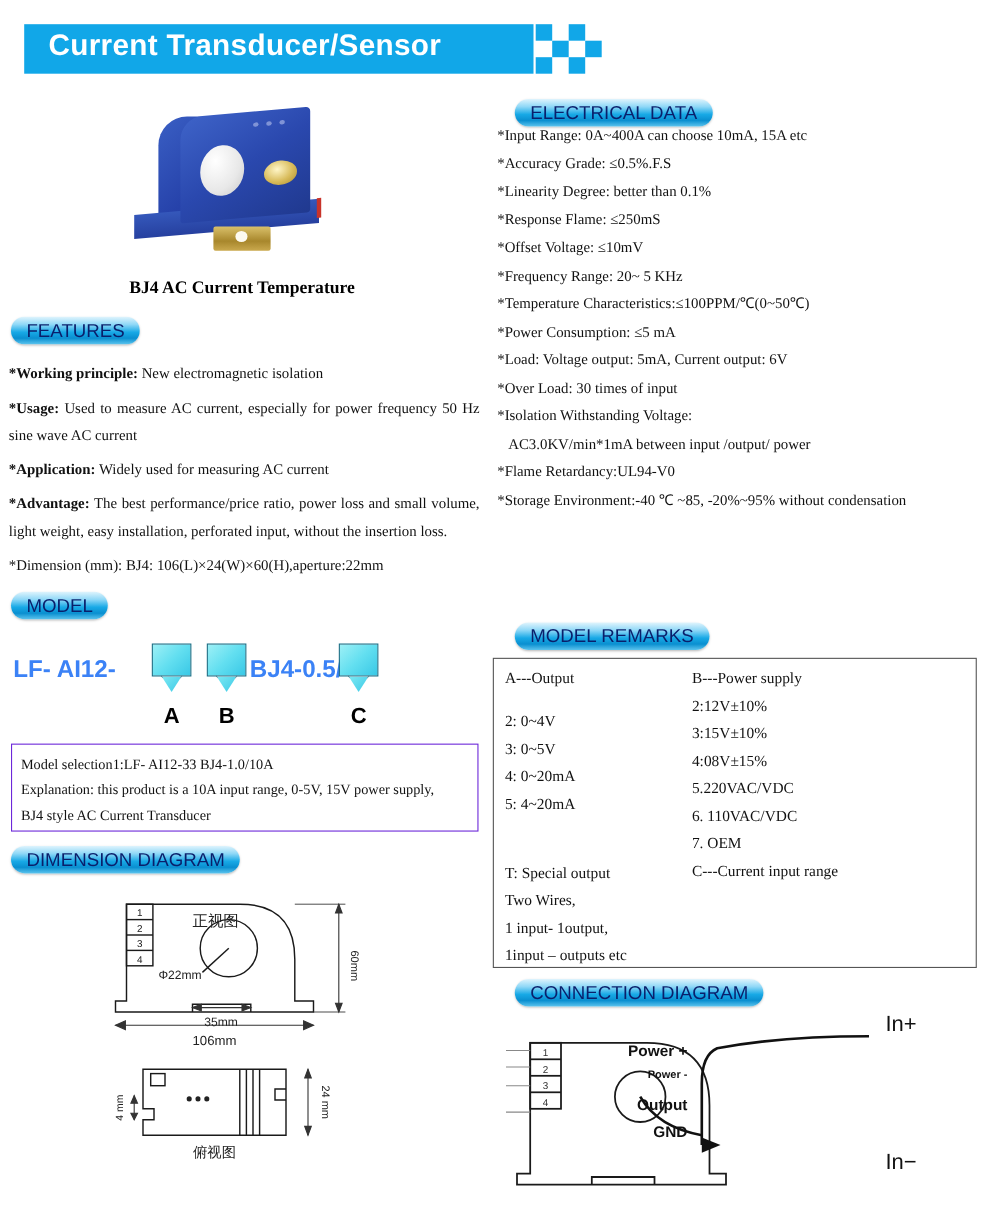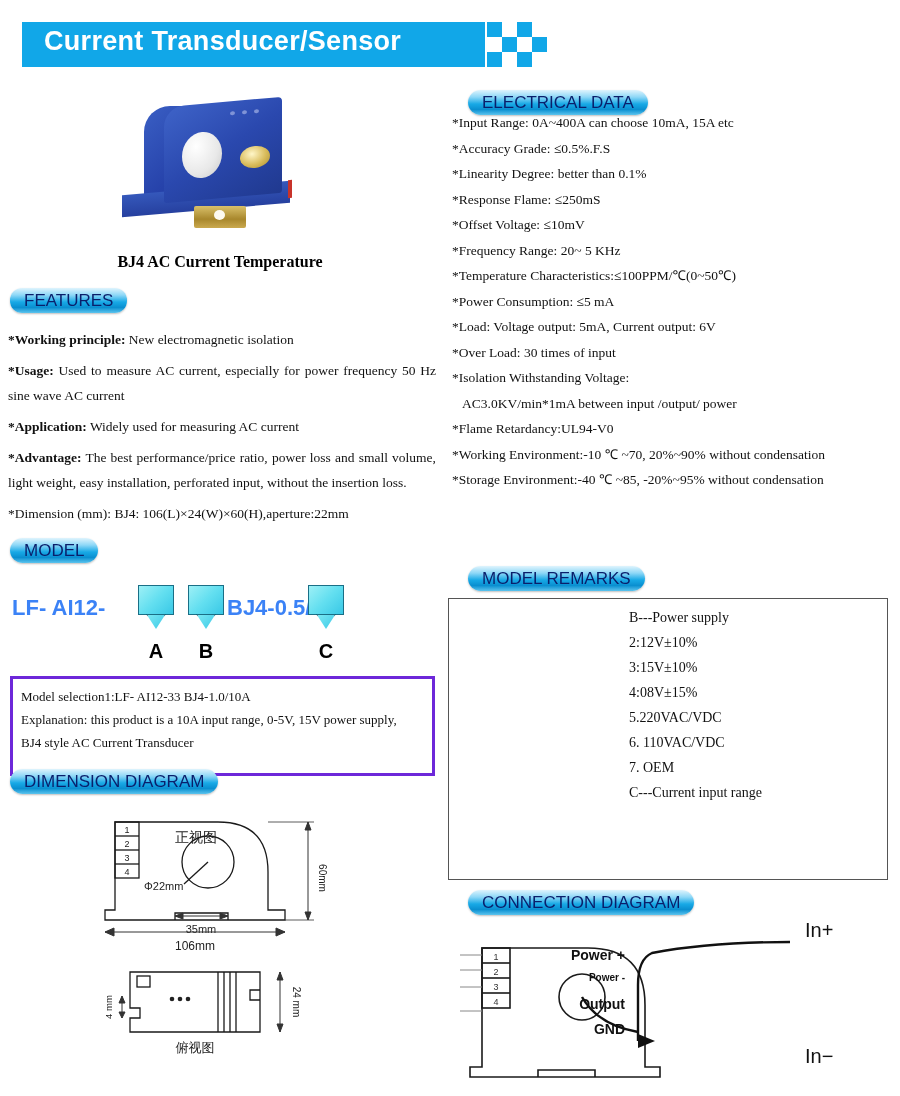--- a/index.html
+++ b/index.html
@@ -144,22 +144,22 @@
     clip-path:polygon(0 0, 100% 0, 50% 100%);
   }
   .ablabel {
     position:absolute; top:640px;
     font-family:"Liberation Sans", sans-serif;
     font-weight:bold; font-size:20px; color:#000;
     width:36px; text-align:center;
   }
 
   .model-box {
-    position:absolute; left:10px; top:676px; width:425px; height:100px;
-    border:3px solid #6d28d9;
+    position:absolute; left:10px; top:676px; width:425px; height:80px;
+    border:1px solid #6d28d9;
     padding:6px 8px 0 8px;
   }
   .model-box p { margin:0; font-size:13px; line-height:23px; color:#111; }
 
   
   .remark-box {
     position:absolute; left:448px; top:598px; width:440px; height:282px;
     border:1px solid #555;
     padding:8px 10px;
   }
@@ -225,21 +225,20 @@
   <p>*Response Flame: ≤250mS</p>
   <p>*Offset Voltage: ≤10mV</p>
   <p>*Frequency Range: 20~ 5 KHz</p>
   <p>*Temperature Characteristics:≤100PPM/℃(0~50℃)</p>
   <p>*Power Consumption: ≤5 mA</p>
   <p>*Load: Voltage output: 5mA, Current output: 6V</p>
   <p>*Over Load: 30 times of input</p>
   <p>*Isolation Withstanding Voltage:</p>
   <p class="ind">AC3.0KV/min*1mA between input /output/ power</p>
   <p>*Flame Retardancy:UL94-V0</p>
-  <p class="just">*Working Environment:-10 ℃ ~70, 20%~90% without condensation</p>
   <p class="just">*Storage Environment:-40 ℃ ~85, -20%~95% without condensation</p>
 </div>
 
 <div class="pill" style="left:10px; top:538px;">MODEL</div>
 
 <div class="model-code">
   <span class="mc-txt" style="left:0px;">LF- AI12-</span>
   <span class="abox" style="left:126px;">
     <span class="sq"></span>
       <span class="tl"></span>
@@ -264,20 +263,31 @@
 
 <div class="model-box">
   <p>Model selection1:LF- AI12-33 BJ4-1.0/10A</p>
   <p>Explanation: this product is a 10A input range, 0-5V, 15V power supply,</p>
   <p>BJ4 style AC Current Transducer</p>
 </div>
 
 <div class="pill" style="left:468px; top:566px;">MODEL REMARKS</div>
 
 <div class="remark-box">
+  <div class="remark-col rc-left">
+    <p>A---Output</p>
+    <p class="gap">2: 0~4V</p>
+    <p>3: 0~5V</p>
+    <p>4: 0~20mA</p>
+    <p>5: 4~20mA</p>
+    <p class="gap" style="margin-top:38px;">T: Special output</p>
+    <p>Two Wires,</p>
+    <p>1 input- 1output,</p>
+    <p>1input – outputs     etc</p>
+  </div>
   <div class="remark-col rc-right">
     <p>B---Power supply</p>
     <p>2:12V±10%</p>
     <p>3:15V±10%</p>
     <p>4:08V±15%</p>
     <p>5.220VAC/VDC</p>
     <p>6. 110VAC/VDC</p>
     <p>7. OEM</p>
     <p>C---Current input range</p>
   </div>

